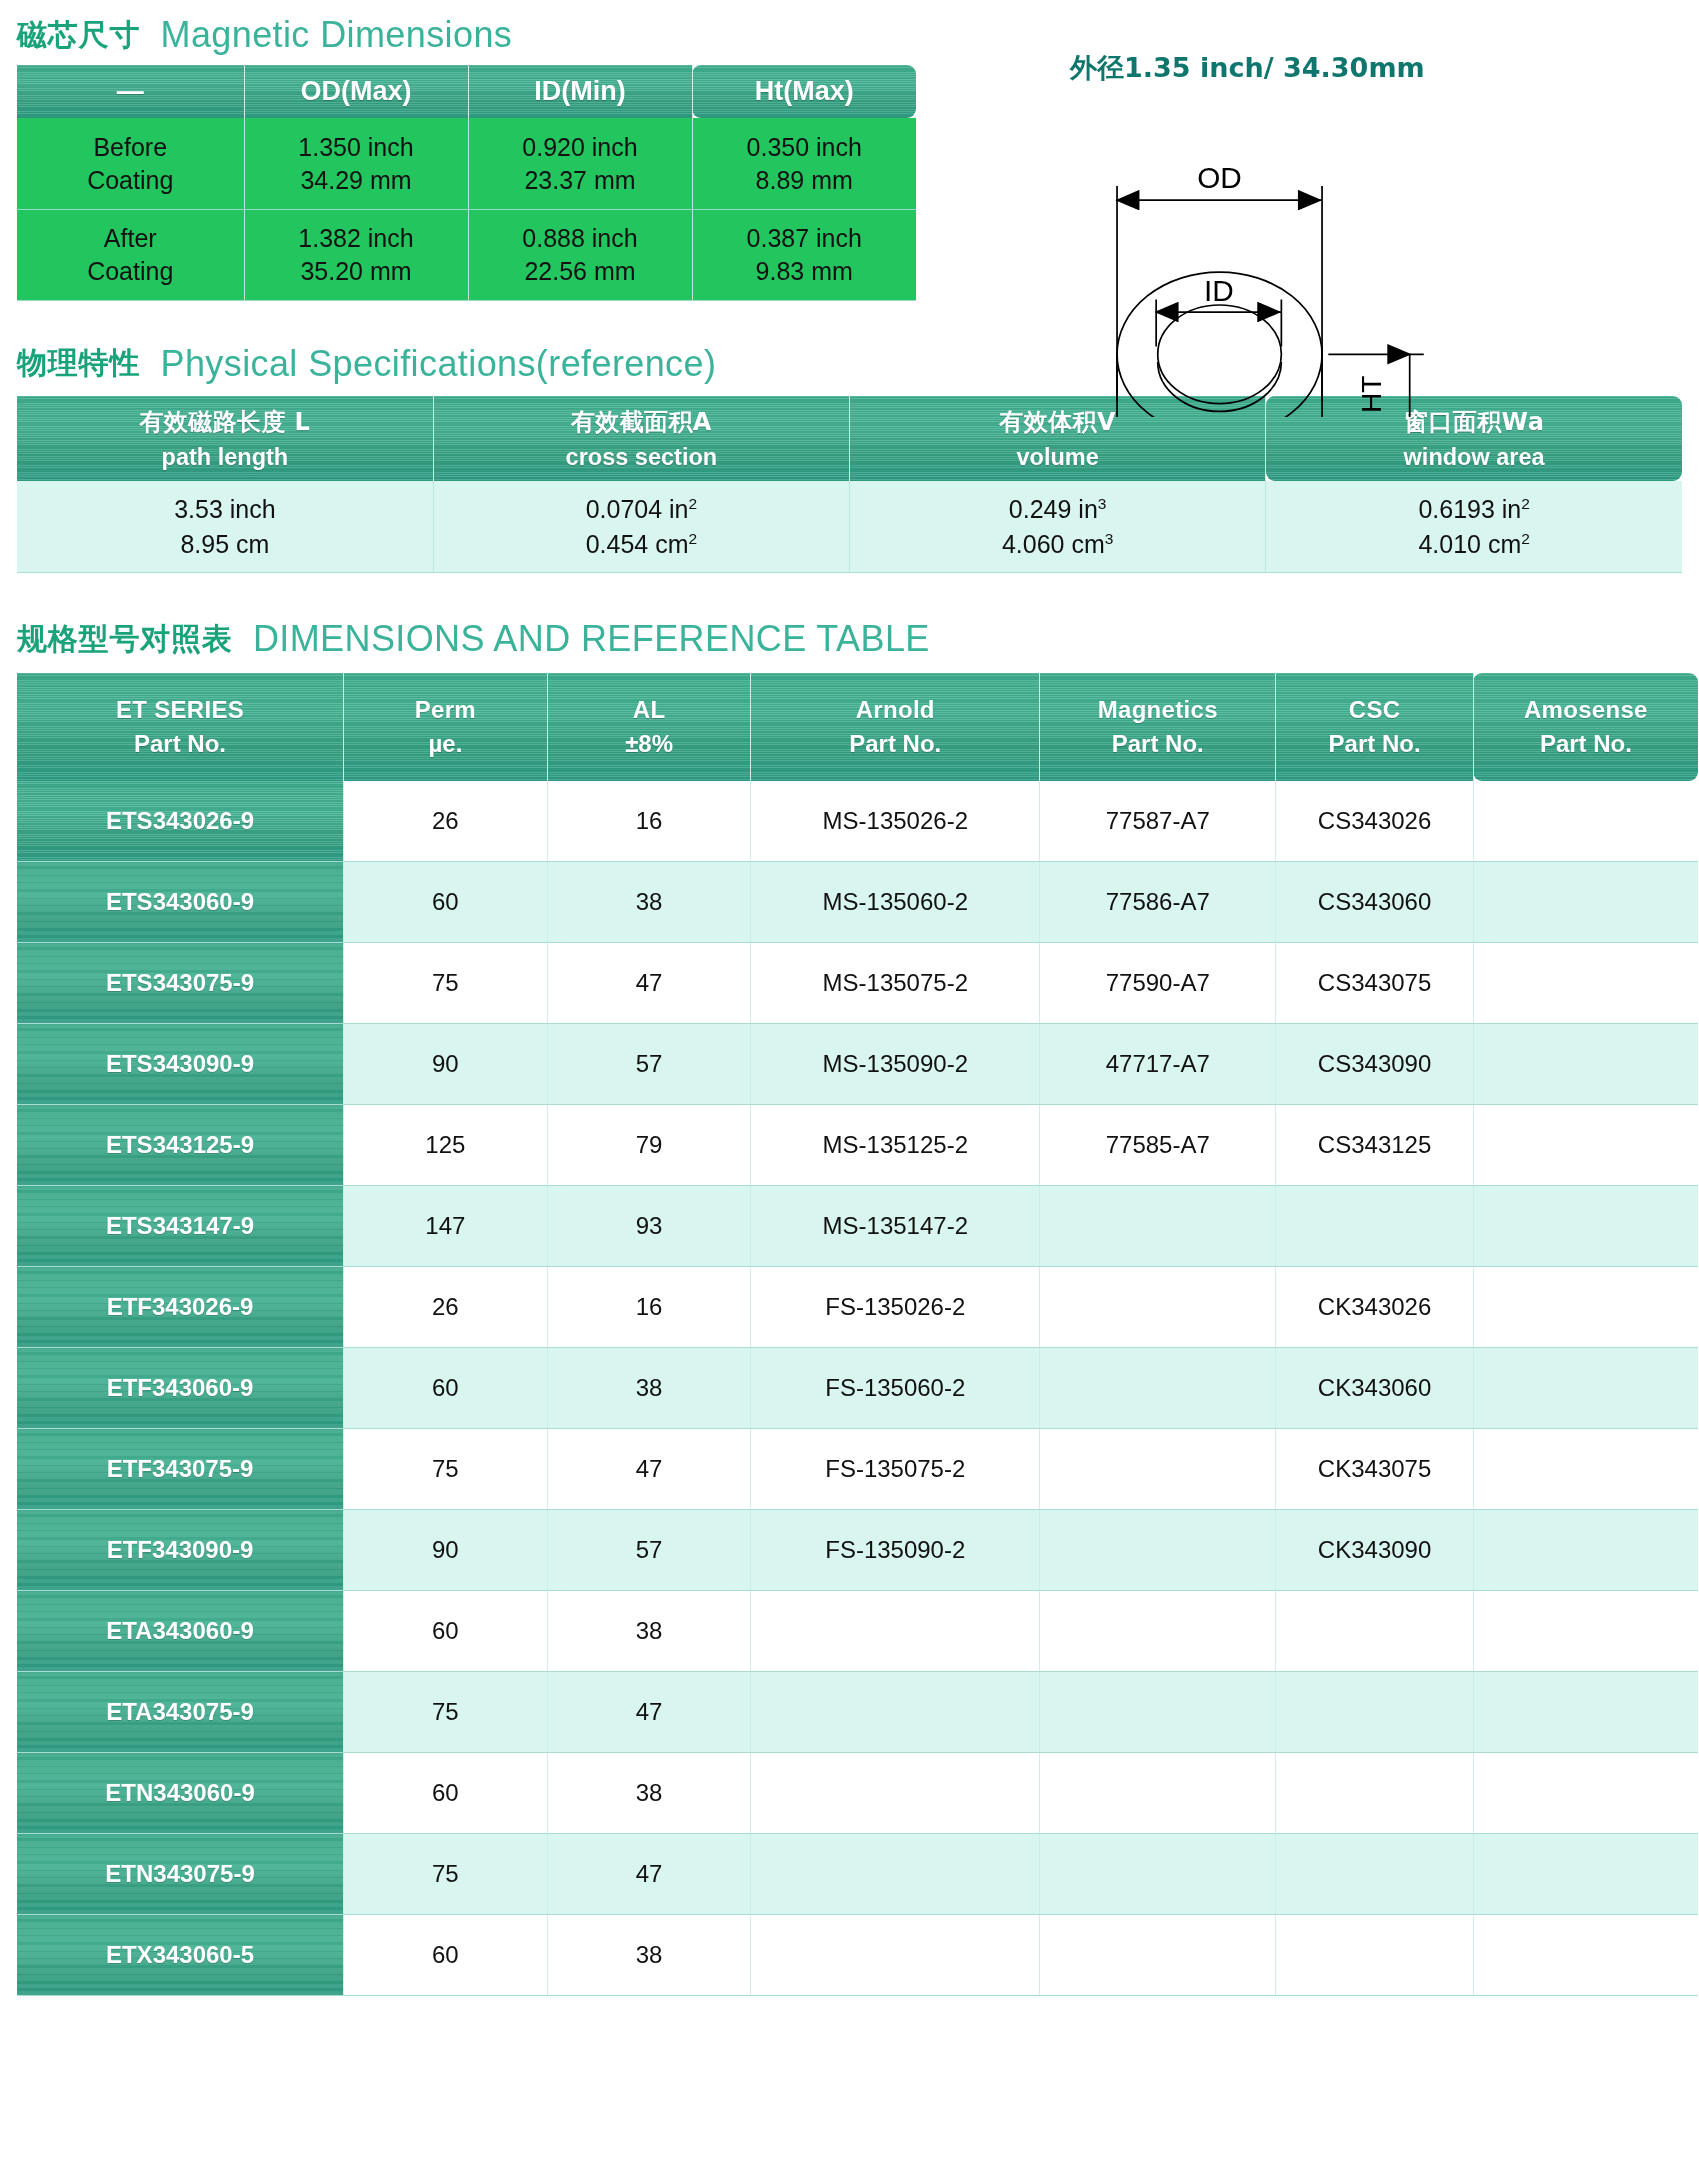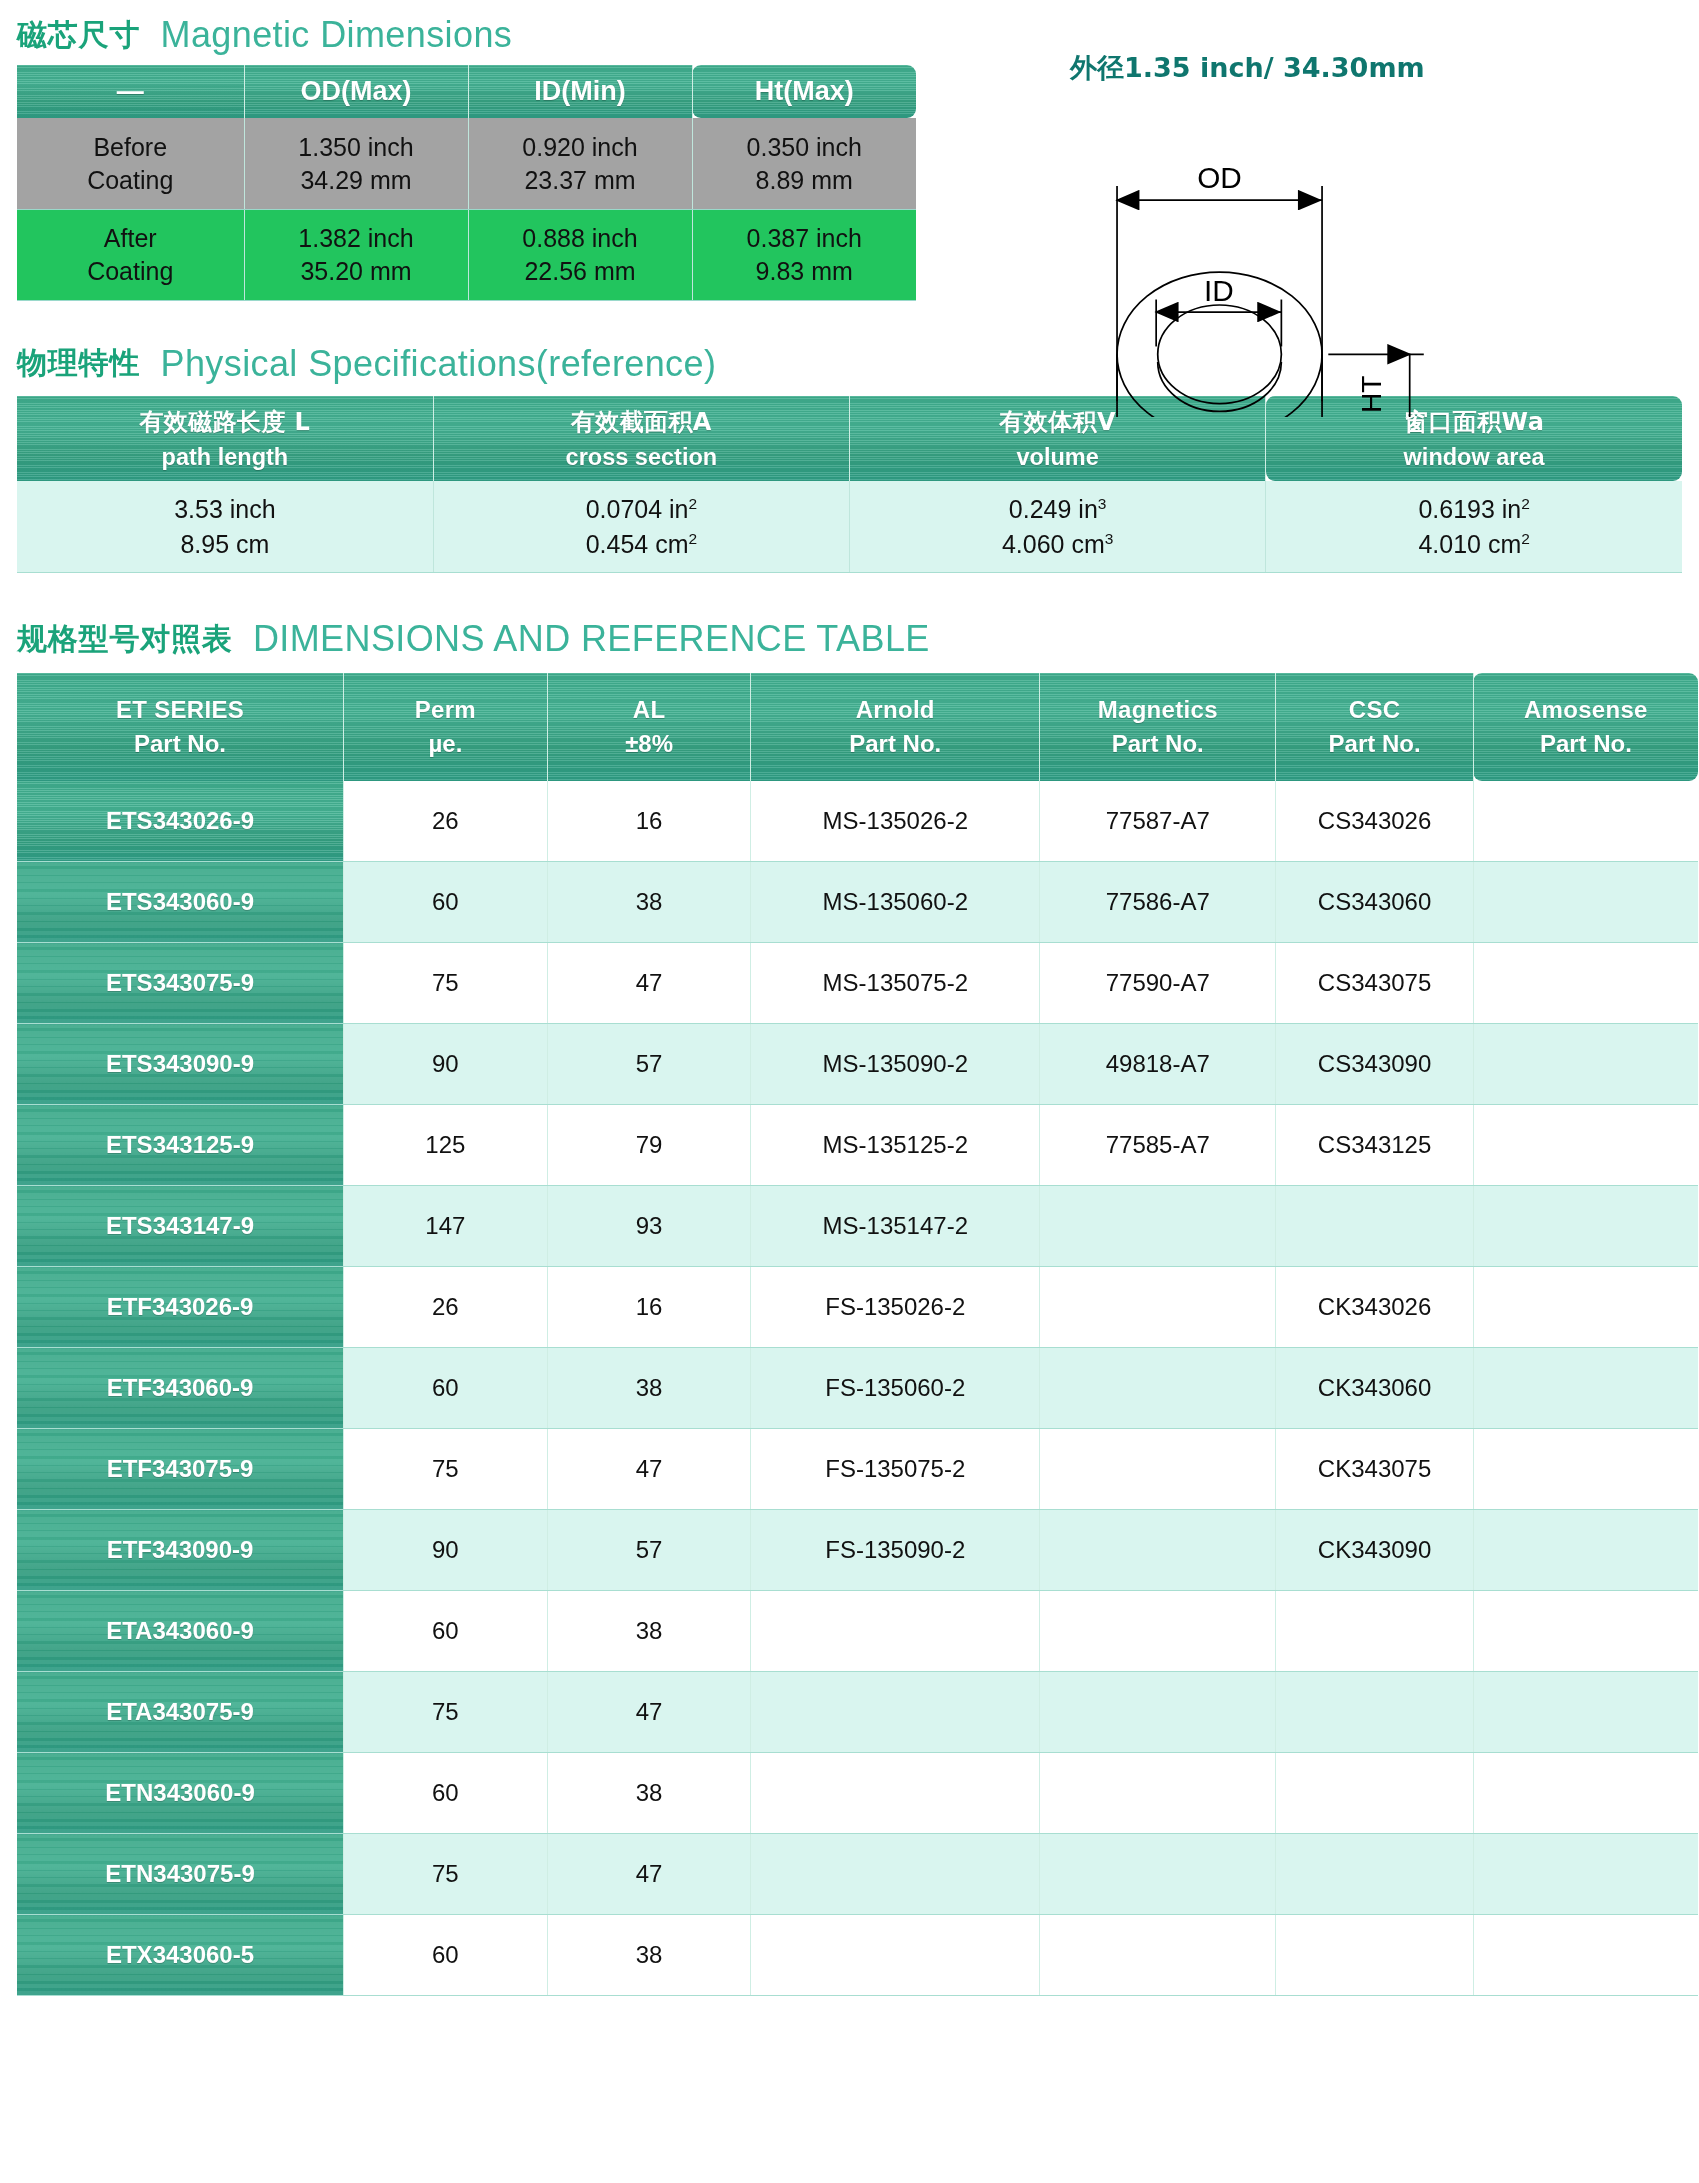--- a/index.html
+++ b/index.html
@@ -55,21 +55,21 @@
     height: 91px;
     text-align: center;
     vertical-align: middle;
     font-size: 25px;
     line-height: 1.32;
     border-right: 1.6px solid #bfe6dc;
     border-bottom: 1.6px solid #9ad9cb;
     white-space: pre-line;
   }
   .tbl-dim td:last-child { border-right: none; }
-  .tbl-dim tr.r-white td { background: #a3a3a3; }
+  .tbl-dim tr.r-white td { background: #22c55e; }
   .tbl-dim tr.r-tint  td { background: #22c55e; }
   .dash-cell { font-size: 27px; color: #ffffff; }
 
   
   .tbl-phys { width: 1665px; margin: 11px 0 12px 17px; table-layout: fixed; }
   .tbl-phys col { width: 25%; }
   .tbl-phys .hdr-row th { height: 85px; font-size: 24px; padding: 4.7px 3.1px; }
   .tbl-phys .hdr-row th .l1 {
     display: block; font-family: "DejaVu Sans", sans-serif;
     font-weight: 700; font-size: 24px; letter-spacing: 0.4px;
@@ -363,21 +363,21 @@
           <td>MS-135075-2</td>
           <td>77590-A7</td>
           <td>CS343075</td>
           <td></td>
         </tr>
         <tr class="r-tint">
           <td class="partno">ETS343090-9</td>
           <td>90</td>
           <td>57</td>
           <td>MS-135090-2</td>
-          <td>49818-A7</td>
+          <td>47717-A7</td>
           <td>CS343090</td>
           <td></td>
         </tr>
         <tr class="r-white">
           <td class="partno">ETS343125-9</td>
           <td>125</td>
           <td>79</td>
           <td>MS-135125-2</td>
           <td>77585-A7</td>
           <td>CS343125</td>

